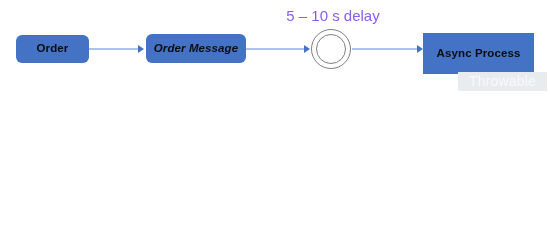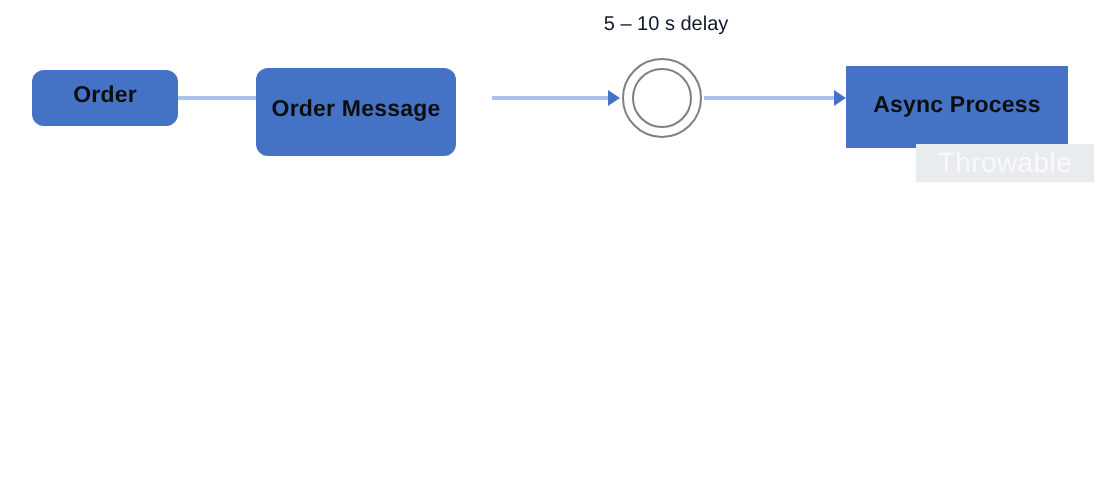--- a/index.html
+++ b/index.html
@@ -29,21 +29,21 @@
     font-size: 11.5px;
     font-weight: bold;
     letter-spacing: 0.1px;
     line-height: 1;
     box-sizing: border-box;
   }
   .node.rounded { border-radius: 6px; }
   .node.square  { border-radius: 0; }
 
   #node-order          { left: 16px;  top: 35px; width: 73px;  height: 28px; }
-  #node-order-message  { left: 128px; top: 34px; width: 100px; height: 44px; }
+  #node-order-message  { left: 146px; top: 34px; width: 100px; height: 29px; font-style: italic; }
   #node-async-process  { left: 423px; top: 33px; width: 111px; height: 41px; }
 
   
   .connector {
     position: absolute;
     height: 2px;
     background: #adc2e8;
   }
   .arrowhead {
     position: absolute;
@@ -80,22 +80,22 @@
   #event-delay .ring-outer { left: 0; top: 0; width: 40px; height: 40px; }
   #event-delay .ring-inner { left: 5px; top: 5px; width: 30px; height: 30px; }
 
   
   #delay-label {
     position: absolute;
     left: 283px;
     top: 7px;
     width: 100px;
     text-align: center;
-    font-size: 10px;
-    color: #0f172a;
+    font-size: 15px;
+    color: #8b5cf6;
     white-space: nowrap;
   }
 
   
   #watermark {
     position: absolute;
     left: 458px;
     top: 72px;
     width: 89px;
     height: 19px;

